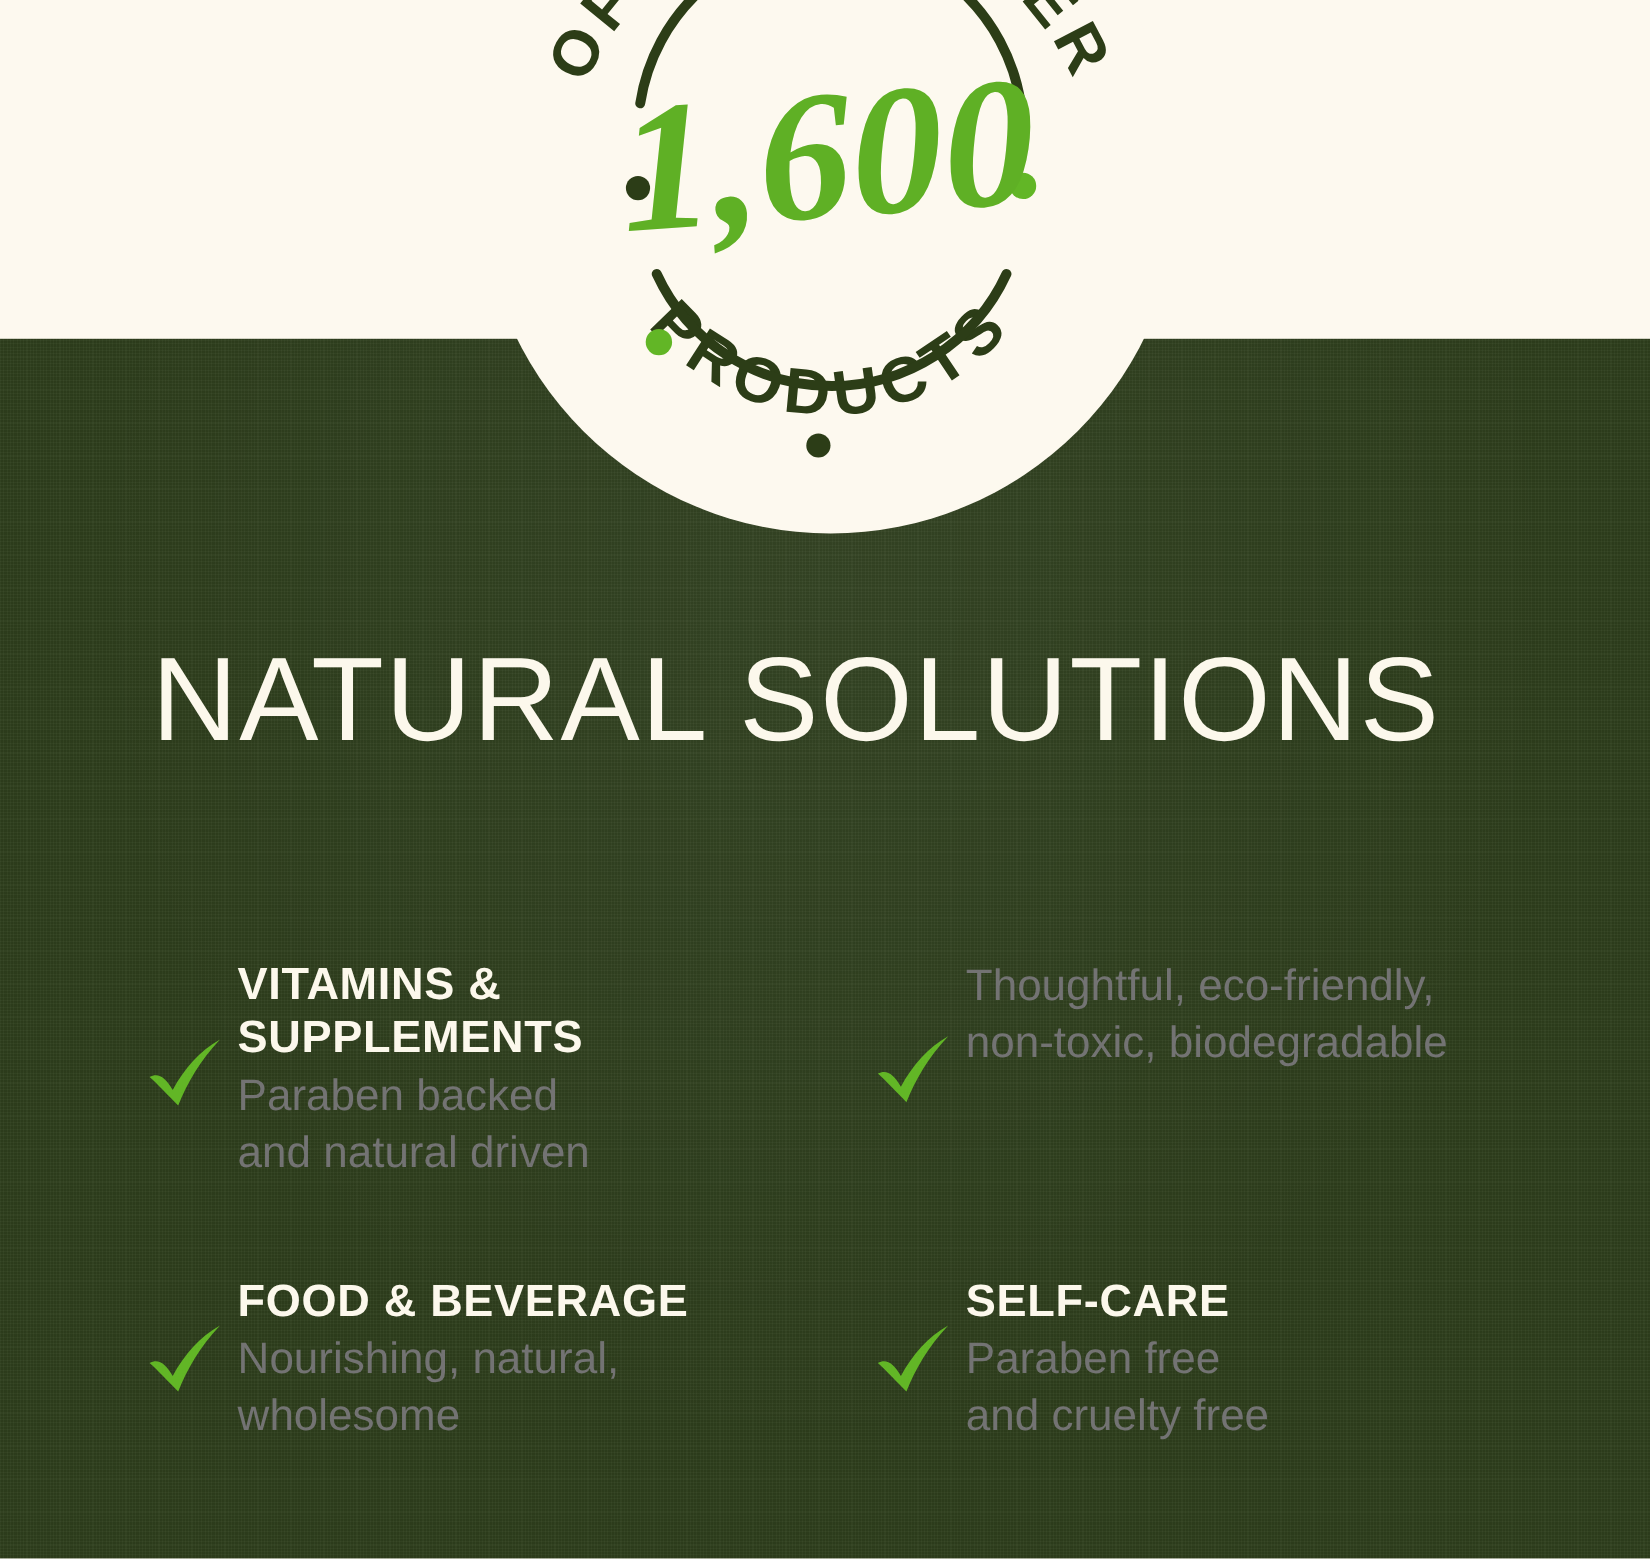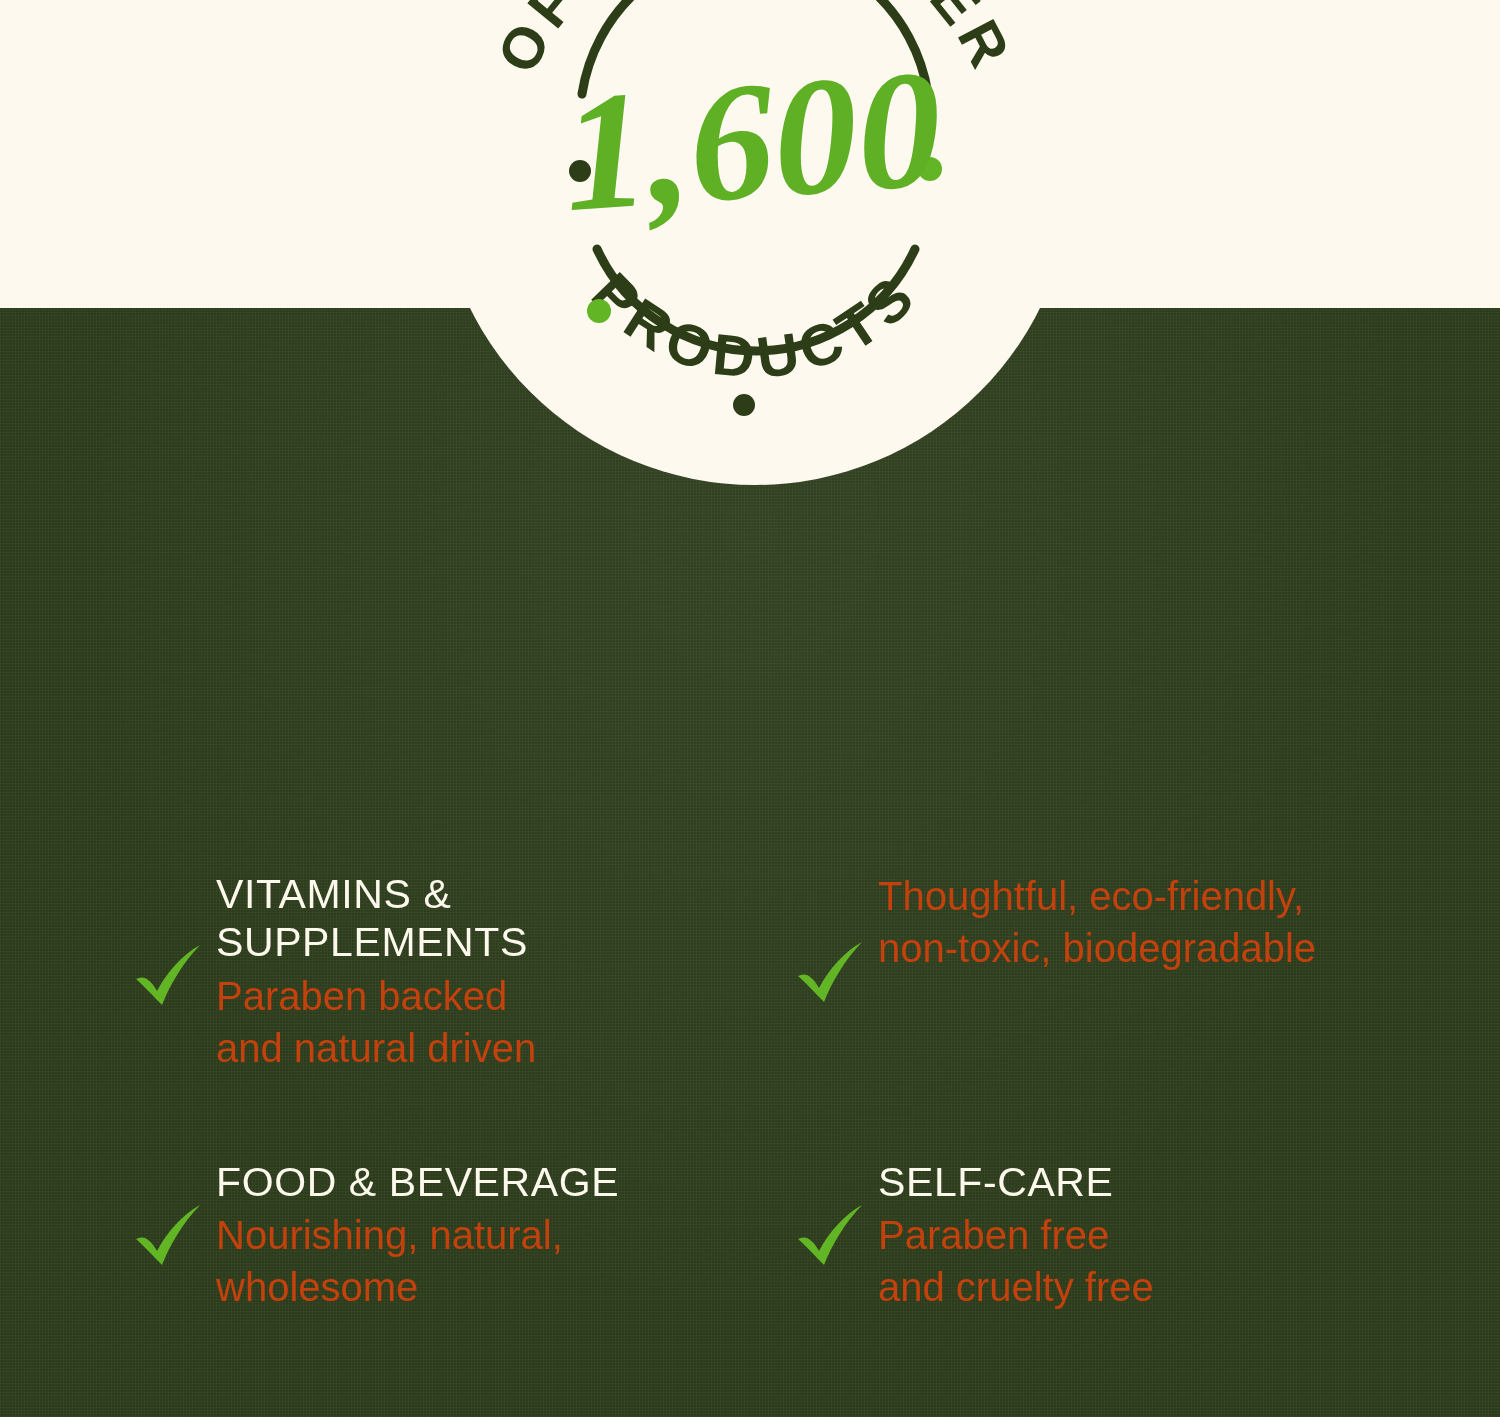--- a/index.html
+++ b/index.html
@@ -125,29 +125,29 @@
 
   .feature-text {
     flex: 1 1 auto;
     padding-top: 2px;
   }
 
   .feature-title {
     color: #FCF8EC;
     font-family: "Liberation Sans", sans-serif;
     font-size: 41px;
-    font-weight: normal;
+    font-weight: bold;
     letter-spacing: 0.6px;
     line-height: 1.18;
     text-transform: uppercase;
     margin: 0 0 3px 0;
   }
 
   .feature-desc {
-    color: #c2410c;
+    color: #737373;
     font-family: "Liberation Sans", sans-serif;
     font-size: 40px;
     font-weight: 300;
     line-height: 1.30;
     margin: 0;
   }
 
   
   .feature.tall .check-wrap { margin-top: 10px; }
 </style>
@@ -180,20 +180,21 @@
 
     <circle cx="162" cy="462" r="12" fill="#62B626"></circle>
     <circle cx="493" cy="320" r="12" fill="#62B626"></circle>
     <circle cx="307" cy="556" r="11" fill="#2C3D17"></circle>
     <circle cx="143" cy="322" r="11" fill="#2C3D17"></circle>
 
     <text id="badgeNumber" x="318" y="348" text-anchor="middle" font-family="Liberation Serif, serif" font-style="italic" font-size="168" font-weight="bold" fill="#5FB025" transform="rotate(-4 318 330)">1,600</text>
   </svg>
 
   <div class="headline">
+    <span class="hl-line">NATURAL SOLUTIONS</span>
   </div>
 
   <div class="features">
 
     <div class="feature tall">
       <div class="check-wrap">
         <svg class="check-svg" viewBox="0 0 80 74">
           <path d="M6 40 C14 36 20 40 27 52 C37 33 52 16 70 6 C52 25 40 46 32 66 C24 58 13 46 6 40 Z" fill="#62B626"></path>
         </svg>
       </div>

